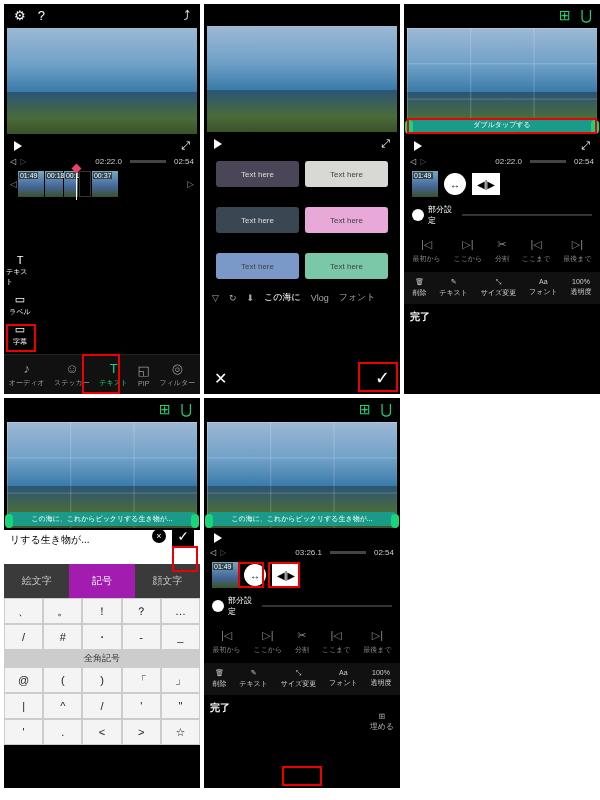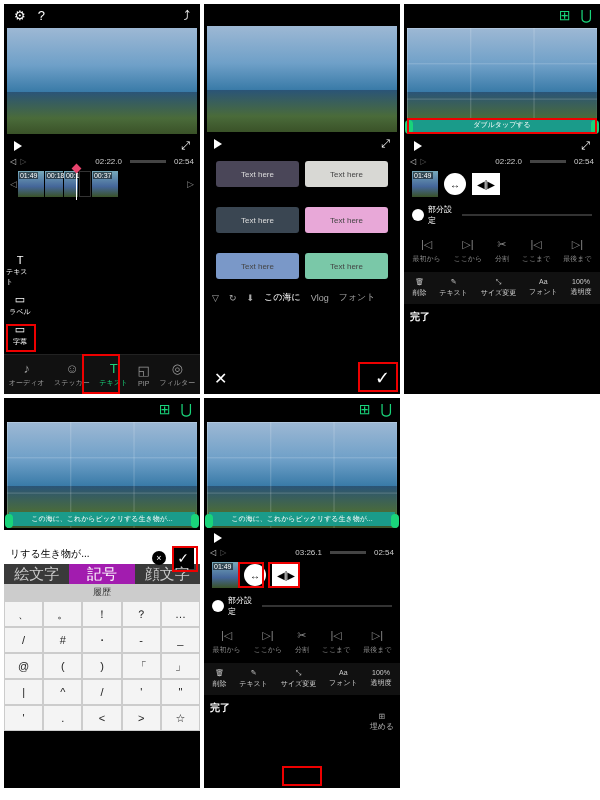--- a/index.html
+++ b/index.html
@@ -38,22 +38,22 @@
   .partial { display:flex; align-items:center; gap:4px; padding:4px 8px; font-size:8px; }
   .knob { width:12px; height:12px; border-radius:50%; background:#fff; }
   .range-row { display:flex; justify-content:space-around; padding:8px 2px; font-size:7px; color:#888; }
   .range-row .rc { display:flex; flex-direction:column; align-items:center; gap:3px; }
   .range-row .ic { font-size:11px; }
   .editbar { display:flex; justify-content:space-around; padding:6px 2px; font-size:7px; color:#ccc; background:#111; }
   .editbar .ec { display:flex; flex-direction:column; align-items:center; gap:2px; }
   .done { padding:6px; font-size:10px; font-weight:bold; background:#000; }
   .topbar3 { height:22px; display:flex; align-items:center; justify-content:flex-end; gap:10px; padding:0 8px; color:#19d47a; font-size:14px; }
   
-  .input-row { background:#fff; color:#000; padding:17px 6px; font-size:10px; display:flex; align-items:flex-start; justify-content:space-between; height:28px; }
-  .kbd-tabs { display:flex; background:#3a3a3a; height:20px; font-size:15px; }
+  .input-row { background:#fff; color:#000; padding:17px 6px; font-size:10px; display:flex; align-items:flex-end; justify-content:space-between; height:28px; }
+  .kbd-tabs { display:flex; background:#3a3a3a; height:34px; font-size:10px; }
   .kbd-tabs div { flex:1; display:flex; align-items:center; justify-content:center; color:#ccc; }
   .kbd-tabs .active { background:#a21caf; color:#fff; }
   .kbd-hist { background:#ccc; color:#333; text-align:center; font-size:9px; padding:2px; }
   .kbd-grid { background:#e8e8e8; display:grid; grid-template-columns:repeat(5,1fr); }
   .kbd-grid .k { height:26px; display:flex; align-items:center; justify-content:center; border:0.5px solid #ccc; color:#222; font-size:11px; background:#f4f4f4; }
   .kbd-bot { display:flex; background:#d8d8d8; height:24px; font-size:8px; }
   .kbd-bot div { flex:1; display:flex; align-items:center; justify-content:center; color:#333; border:0.5px solid #ccc; }
   .corner { position:absolute; width:8px; height:14px; background:#19d47a; border-radius:4px; }
   .fill-btn { position:absolute; right:6px; bottom:56px; font-size:8px; color:#aaa; display:flex; flex-direction:column; align-items:center; }
   .playhead { position:absolute; top:0; bottom:0; width:1px; background:#fff; left:50%; }
@@ -271,33 +271,33 @@
       <span style="width:14px;height:14px;border-radius:50%;background:#000;color:#fff;display:flex;align-items:center;justify-content:center;font-size:9px">×</span>
       <span style="width:22px;height:22px;background:#000;color:#fff;display:flex;align-items:center;justify-content:center;font-size:14px">✓</span>
     </span>
   </div>
   <div class="redbox" style="right:2px;top:148px;width:26px;height:26px"></div>
   <div class="kbd-tabs">
     <div>絵文字</div>
     <div class="active">記号</div>
     <div>顔文字</div>
   </div>
-  <div class="kbd-hist">履歴</div>
   <div class="kbd-grid">
     <div class="k">、</div>
         <div class="k">。</div>
         <div class="k">！</div>
         <div class="k">？</div>
         <div class="k">…</div>
     <div class="k">/</div>
         <div class="k">#</div>
         <div class="k">・</div>
         <div class="k">-</div>
         <div class="k">_</div>
   </div>
+  <div class="kbd-hist">全角記号</div>
   <div class="kbd-grid">
     <div class="k">@</div>
         <div class="k">(</div>
         <div class="k">)</div>
         <div class="k">「</div>
         <div class="k">」</div>
     <div class="k">|</div>
         <div class="k">^</div>
         <div class="k">/</div>
         <div class="k">'</div>

